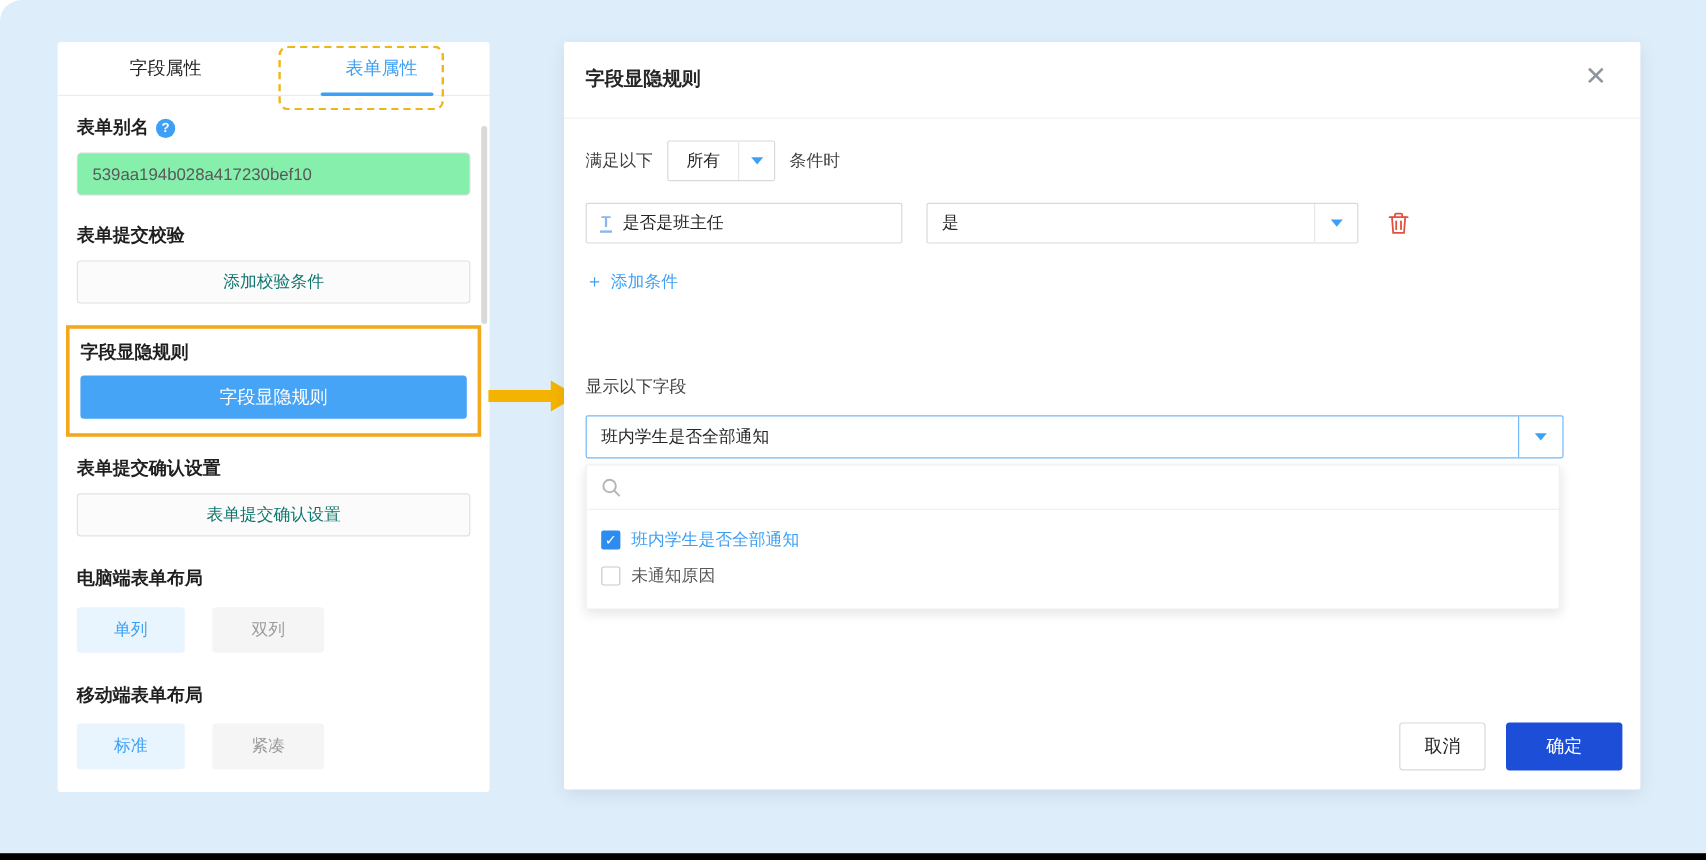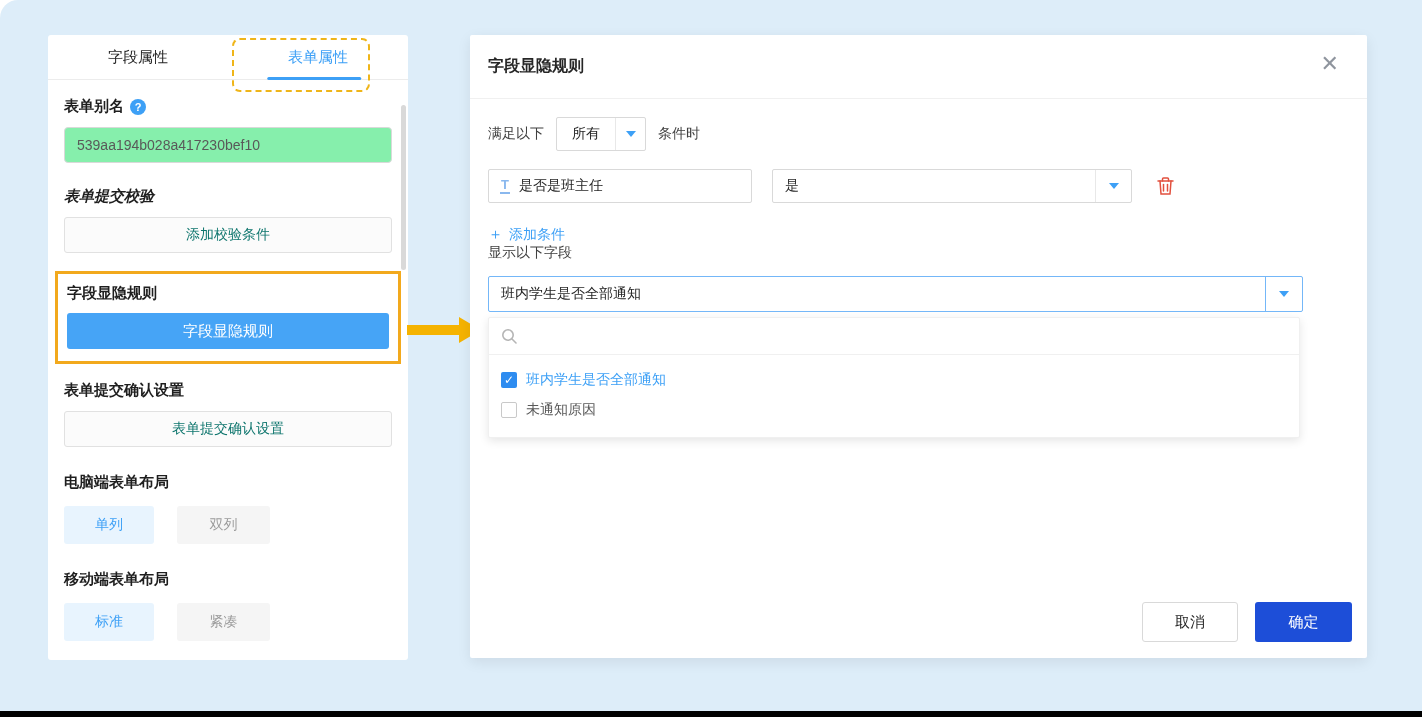--- a/index.html
+++ b/index.html
@@ -33,21 +33,21 @@
     position:absolute; left:184px; top:3px; width:138px; height:54px;
     border:2px dashed #efb519; border-radius:8px; pointer-events:none;
   }
   .panel-scroll-thumb {
     position:absolute; right:2px; top:70px; width:5px; height:165px;
     background:#d9d9d9; border-radius:3px;
   }
   .panel-body { padding:0 16px; }
   .sec-label { margin-top:17px; font-size:15px; font-weight:bold; color:#1f1f1f;
                display:flex; align-items:center; gap:6px; }
-  .sec-label.mt24 { margin-top:24px;font-style:italic; }
+  .sec-label.mt24 { margin-top:24px; }
   .sec-label.mt26 { margin-top:26px; }
   .help-icon {
     display:inline-flex; align-items:center; justify-content:center;
     width:16px; height:16px; border-radius:50%; background:#3da0f6;
     color:#fff; font-size:11px; font-weight:bold; cursor:pointer;
   }
   .text-input {
     margin-top:11px; width:100%; height:36px; border:1px solid #d9d9d9;
     border-radius:4px; padding:0 12px; font-size:14px; color:#595959;
     font-family:"Liberation Sans","DejaVu Sans",sans-serif; background:#86efac;
@@ -131,21 +131,21 @@
   }
   .value-box .val { flex:1; display:flex; align-items:center; padding:0 12px;
                     font-size:14px; color:#262626; }
   .value-box .caret-cell { width:36px; }
   .trash-btn { margin-left:24px; background:none; border:none; cursor:pointer; line-height:0; }
 
   .add-cond { margin-top:22px; display:flex; align-items:center; gap:6px;
               color:#3da0f6; font-size:14px; cursor:pointer; width:fit-content; }
   .add-cond .plus { font-size:15px; }
 
-  .show-fields-label { font-size:14px; color:#404040; }
+  .show-fields-label { margin-top:70px; font-size:14px; color:#404040; }
   .select-lg {
     margin-top:14px; width:815px; height:36px; border:1px solid #74b7f8; border-radius:2px;
     display:flex; align-items:stretch; background:#fff; cursor:pointer;
   }
   .select-lg .val { flex:1; display:flex; align-items:center; padding:0 12px;
                     font-size:14px; color:#262626; }
   .select-lg .caret-cell { width:37px; border-left:1px solid #74b7f8; }
 
   .dropdown-panel {
     margin-top:5px; width:812px; background:#fff; border:1px solid #f0f0f0;
@@ -159,21 +159,21 @@
   .option-row { display:flex; align-items:center; gap:9px; height:30px; cursor:pointer; }
   .checkbox { width:16px; height:16px; border-radius:2px; display:flex;
               align-items:center; justify-content:center; flex:0 0 auto; }
   .checkbox.checked { background:#2e8cf0; color:#fff; font-size:12px; font-weight:bold; }
   .checkbox.unchecked { background:#fff; border:1px solid #c9c9c9; color:transparent; }
   .option-row .lbl { font-size:14px; }
   .option-row .lbl.on { color:#3da0f6; }
   .option-row .lbl.off { color:#595959; }
 
   .modal-footer { position:absolute; right:15px; bottom:16px; display:flex; gap:17px; }
-  .cancel-btn { width:96px; height:40px; background:#fff; border:1px solid #d9d9d9;
+  .cancel-btn { width:72px; height:40px; background:#fff; border:1px solid #d9d9d9;
                 border-radius:3px; font-size:15px; color:#262626; cursor:pointer; font-family:inherit; }
   .confirm-btn { width:97px; height:40px; background:#1d4ed8; border:none;
                  border-radius:3px; font-size:15px; color:#fff; cursor:pointer; font-family:inherit; }
 </style>
 </head>
 <body>
 
 <div class="canvas"></div>
 <div class="bottom-bar"></div>
 

